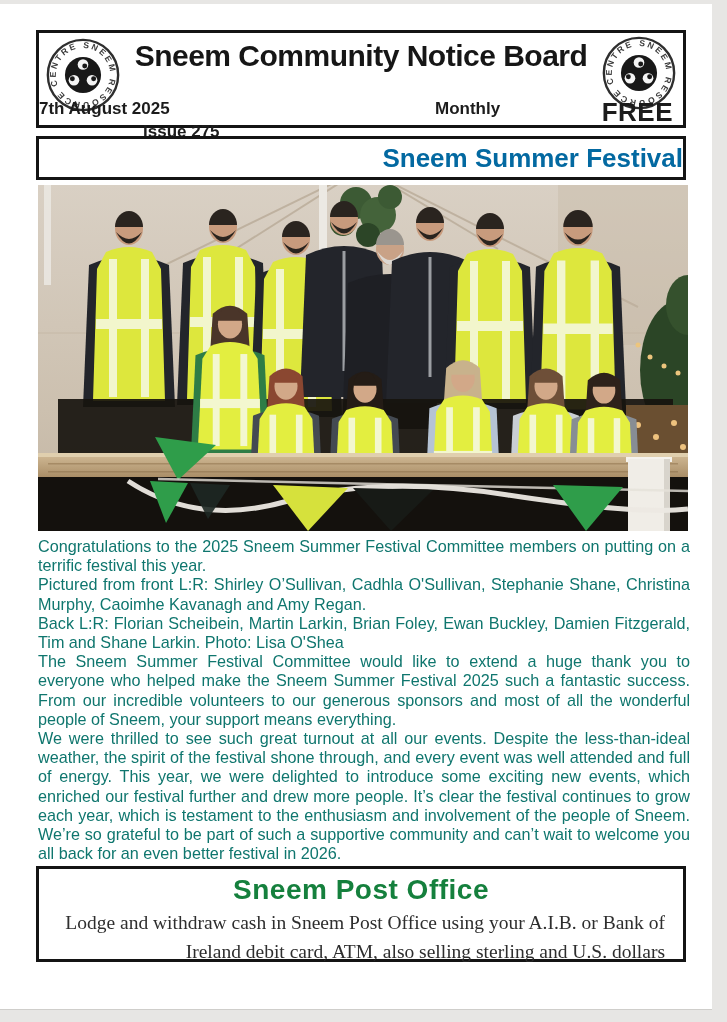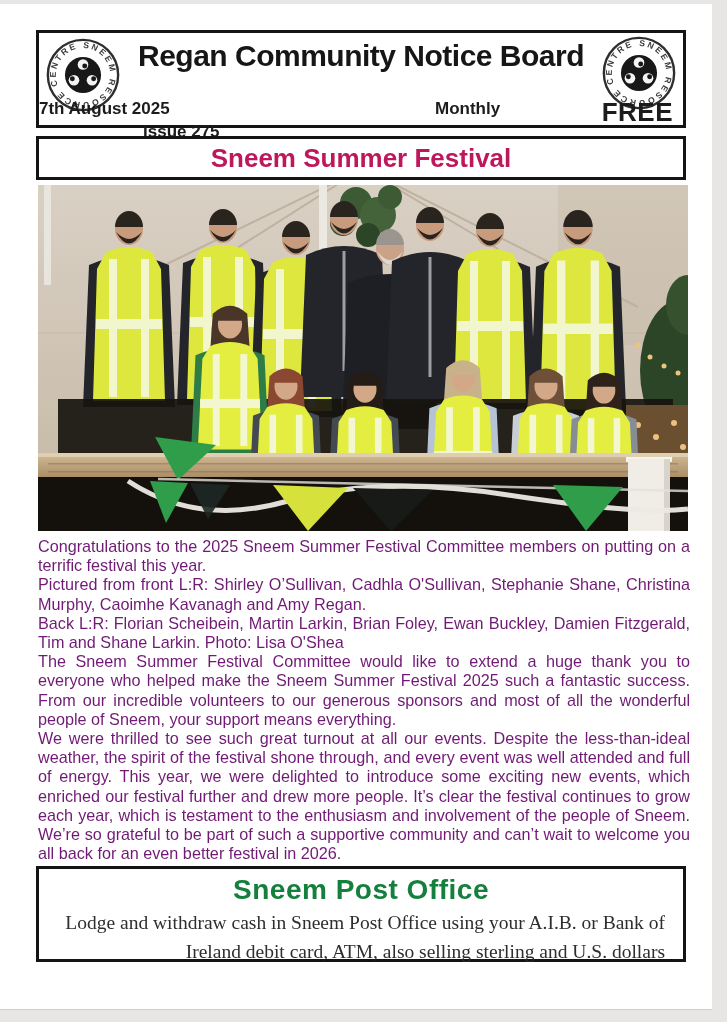--- a/index.html
+++ b/index.html
@@ -29,32 +29,32 @@
   .issue-row{position:absolute;left:0;right:0;top:66px;height:24px;font-weight:bold;font-size:17px;}
   .issue-label{position:absolute;left:104px;margin-top:23px;}
   .issue-date{position:absolute;left:0;right:0;text-align:left;}
   .issue-freq{position:absolute;left:396px;}
   .free-label{position:absolute;right:10px;top:64px;font-weight:bold;font-size:26px;letter-spacing:.5px;}
   .logo{position:absolute;top:4px;width:76px;height:76px;}
   .logo.left{left:6px;}
   .logo.right{right:6px;top:2px;}
   
   .banner{
-    text-align:center;
+    text-align:right;
     font-family:cursive, sans-serif;
-    font-weight:600;color:#be185d;white-space:nowrap;
+    font-weight:600;color:#0369a1;white-space:nowrap;
   }
   .festival-banner{top:132px;height:38px;line-height:38px;font-size:26px;}
   .footer-banner{top:962px;height:32px;line-height:32px;font-size:25px;}
   
   .photo{position:absolute;left:38px;top:181px;width:650px;height:346px;}
   
   .article{
     position:absolute;left:38px;top:533px;width:652px;
-    font-size:16.2px;line-height:19.2px;text-align:justify;color:#701a75;
+    font-size:16.2px;line-height:19.2px;text-align:justify;color:#0f766e;
   }
   .article p{margin:0;}
   
   .post-box{top:862px;height:90px;}
   .post-title{
     margin:5px 0 2px 0;text-align:center;
     font-size:28px;font-weight:bold;letter-spacing:.5px;
     color:#15803d;
   }
   .post-body{
@@ -62,21 +62,21 @@
     font-family:"Liberation Serif", serif;
     font-size:19.5px;line-height:1.5;color:#2e2e2e;
   }
 </style>
 </head>
 <body>
 
 <div class="sheet">
 
   <div class="box header-box">
-    <div class="masthead-title">Regan Community Notice Board</div>
+    <div class="masthead-title">Sneem Community Notice Board</div>
 
     <svg class="logo left" viewBox="0 0 80 80">
       <defs>
         <path id="logoArc" d="M 40,11.5 A 28.5,28.5 0 1 1 39.97,11.5" fill="none"></path>
         <g id="logoMark">
           <circle cx="40" cy="40" r="37" fill="#fff" stroke="#2e2e2e" stroke-width="2.5"></circle>
           <circle cx="40" cy="40" r="19" fill="#181818"></circle>
           <g fill="#f4f4f4">
             <circle cx="40" cy="29" r="5.6"></circle>
               <circle cx="30.5" cy="45.5" r="5.6"></circle>

